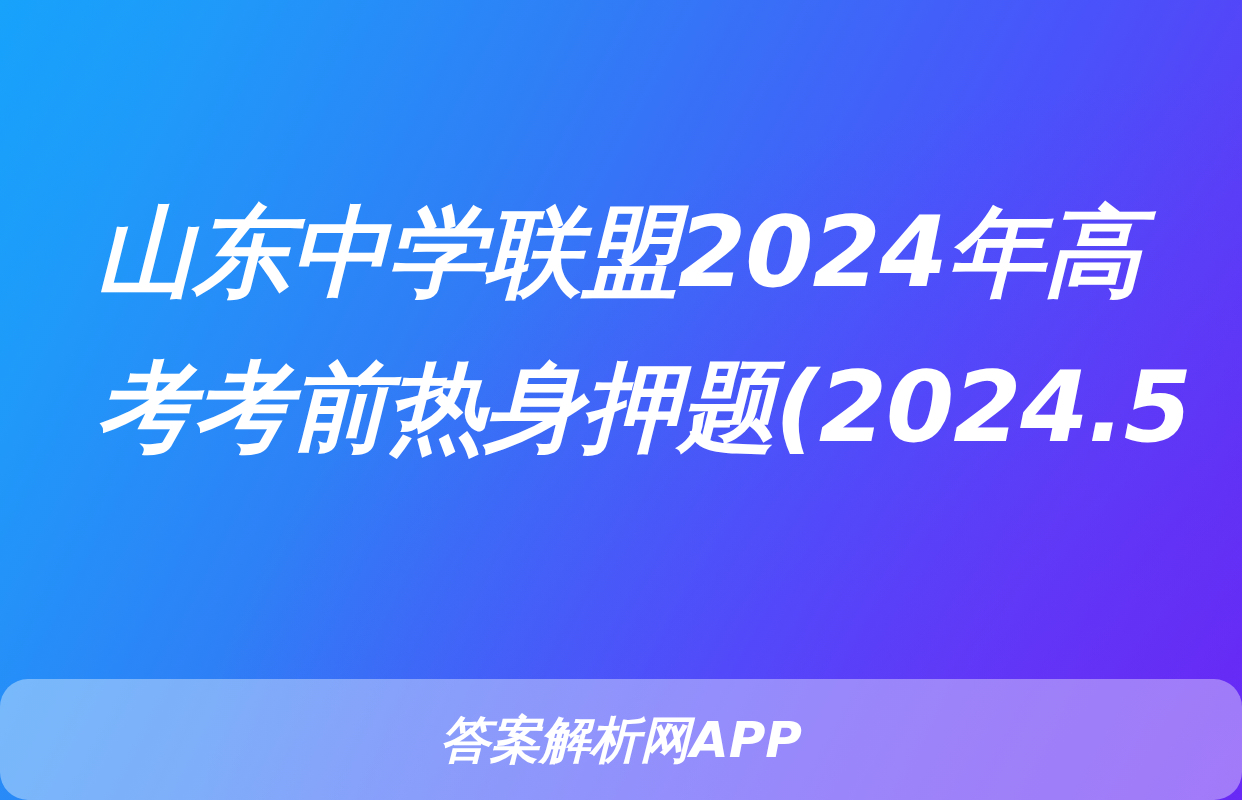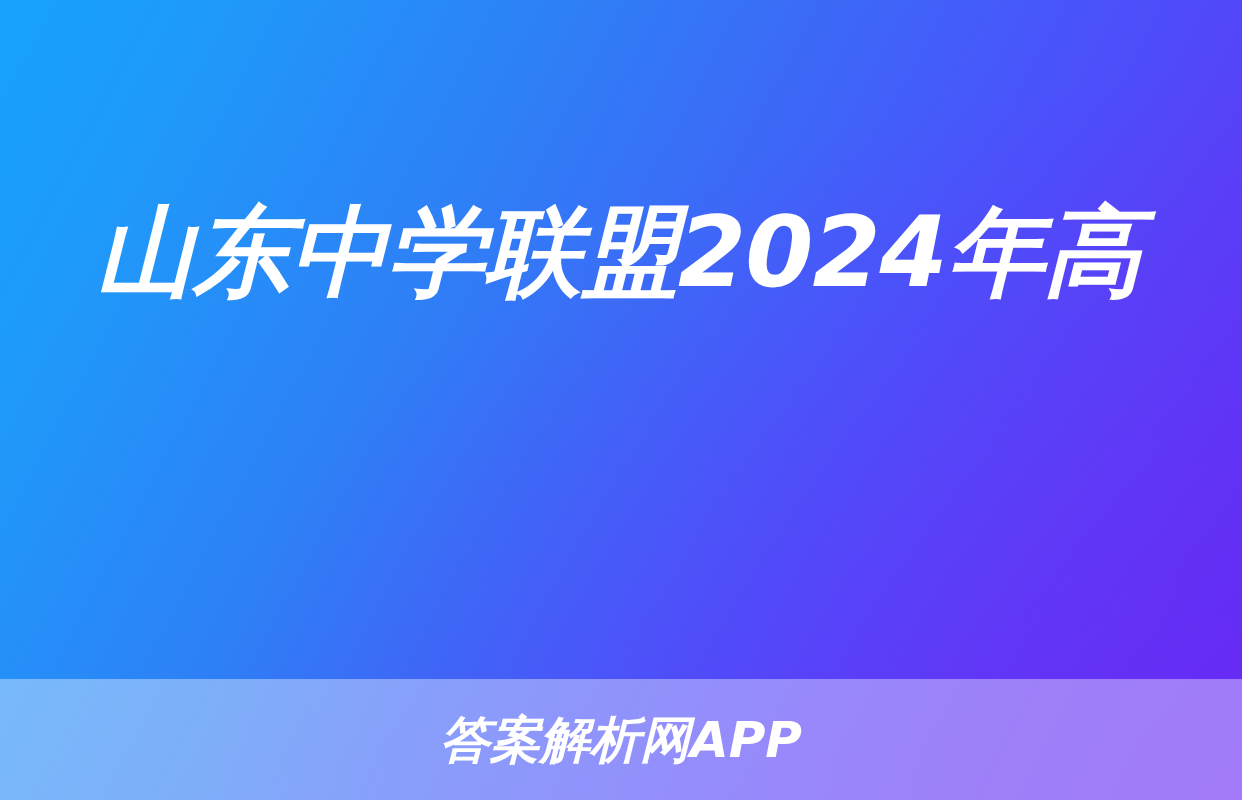--- a/index.html
+++ b/index.html
@@ -81,20 +81,21 @@
   .footer-band {
     position: absolute;
     left: 0;
     right: 0;
     top: 679px;
     height: 121px;
     background: rgba(255, 255, 255, 0.38);
     display: flex;
     align-items: center;
     justify-content: center;
+    border-radius: 28px;
   }
 
   .footer-brand {
     color: #ffffff;
     font-family: "DejaVu Sans", "Liberation Sans", sans-serif;
     font-size: 50px;
     font-weight: 700;
     font-style: italic;
     letter-spacing: 0px;
     line-height: 1;
@@ -104,19 +105,20 @@
 </head>
 <body>
 
 <div class="canvas">
 
   <div class="gradient-layer"></div>
   <div class="gradient-bloom"></div>
 
   <div class="title-block">
     <span class="title-line">山东中学联盟2024年高</span>
+    <span class="title-line">考考前热身押题(2024.5</span>
   </div>
 
   <div class="footer-band">
     <span class="footer-brand">答案解析网APP</span>
   </div>
 
 </div>
 
 </body></html>

